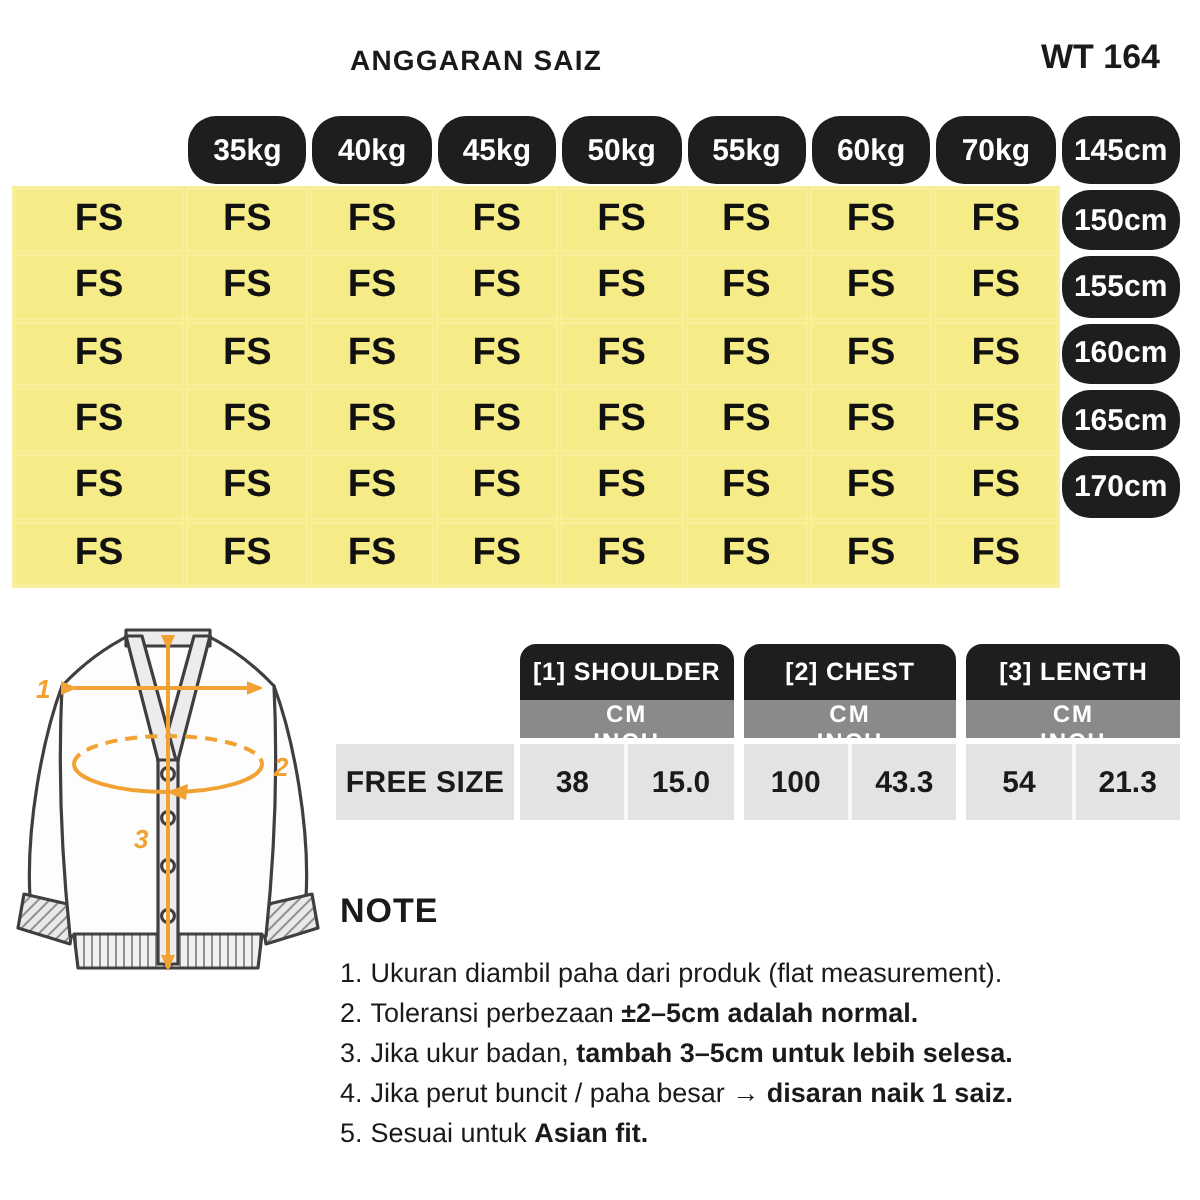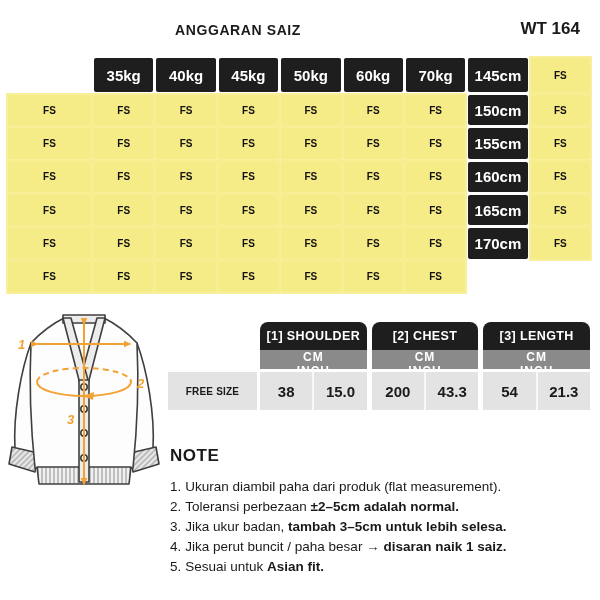--- a/index.html
+++ b/index.html
@@ -15,41 +15,41 @@
   .title{position:absolute;top:22px;left:0;width:476px;text-align:center;
          font-size:14px;font-weight:bold;letter-spacing:.6px;}
   .code{position:absolute;top:19px;right:20px;font-size:17px;font-weight:bold;}
 
   
   .size-grid{position:absolute;left:8px;top:58px;width:582px;height:234px;
              display:grid;grid-template-columns:83px repeat(8,1fr);
              grid-template-rows:34px repeat(6,1fr);gap:3px;}
   .corner{background:transparent;}
   .hdr-cell{background:var(--dark);color:#fff;font-weight:bold;font-size:15px;
-            display:flex;align-items:center;justify-content:center;border-radius:2px;}
-  .fs-cell{background:var(--yellow);color:#111;font-weight:bold;font-size:10px;
+            display:flex;align-items:center;justify-content:center;border-radius:14px;}
+  .fs-cell{background:var(--yellow);color:#111;font-weight:bold;font-size:19px;
            display:flex;align-items:center;justify-content:center;
            outline:2px solid rgba(246,236,135,.85);}
 
   
   .meas{position:absolute;left:260px;top:322px;width:330px;display:flex;gap:5px;}
   .meas-group{flex:1;display:flex;flex-direction:column;}
   .g-head{height:28px;background:var(--dark);color:#fff;border-radius:8px 8px 0 0;
           display:flex;align-items:center;justify-content:center;
           font-weight:bold;font-size:12.5px;letter-spacing:.4px;}
   .g-units{height:19px;background:var(--gray);display:flex;flex-direction:column;}
   .g-units span{flex:1;display:flex;align-items:center;justify-content:center;
                 color:#fff;font-weight:bold;font-size:12px;letter-spacing:1px;}
   .g-vals{height:38px;margin-top:3px;background:var(--light);display:flex;}
   .g-vals span{flex:1;display:flex;align-items:center;justify-content:center;
                font-weight:bold;font-size:15px;}
   .g-vals .v-inch{border-left:2px solid rgba(255,255,255,.75);}
   .freesize{position:absolute;left:168px;top:372px;width:89px;height:38px;
             background:var(--light);display:flex;align-items:center;justify-content:center;
-            font-weight:bold;font-size:10px;letter-spacing:.2px;}
+            font-weight:bold;font-size:15px;letter-spacing:.2px;}
 
   
   .diagram{position:absolute;left:5px;top:310px;width:162px;height:184px;}
 
   
   .note-head{position:absolute;left:170px;top:446px;font-size:17px;
              font-weight:bold;letter-spacing:.5px;}
   .notes{position:absolute;left:170px;top:477px;width:420px;}
   .note-line{font-size:13.5px;line-height:20px;white-space:nowrap;}
   .note-line .num{margin-right:4px;}
@@ -62,20 +62,21 @@
 
   <div class="title">ANGGARAN SAIZ</div>
   <div class="code">WT 164</div>
 
   <div class="size-grid">
     <div class="corner"></div>
     <div class="hdr-cell">35kg</div>
     <div class="hdr-cell">40kg</div>
     <div class="hdr-cell">45kg</div>
     <div class="hdr-cell">50kg</div>
+    <div class="hdr-cell">55kg</div>
     <div class="hdr-cell">60kg</div>
     <div class="hdr-cell">70kg</div>
 
     <div class="hdr-cell">145cm</div>
     <div class="fs-cell">FS</div>
     <div class="fs-cell">FS</div>
     <div class="fs-cell">FS</div>
     <div class="fs-cell">FS</div>
     <div class="fs-cell">FS</div>
     <div class="fs-cell">FS</div>
@@ -191,21 +192,21 @@
         <span class="v-inch">15.0</span>
       </div>
     </div>
     <div class="meas-group">
       <div class="g-head">[2] CHEST</div>
       <div class="g-units">
         <span>CM</span>
         <span>INCH</span>
       </div>
       <div class="g-vals">
-        <span class="v-cm">200</span>
+        <span class="v-cm">100</span>
         <span class="v-inch">43.3</span>
       </div>
     </div>
     <div class="meas-group">
       <div class="g-head">[3] LENGTH</div>
       <div class="g-units">
         <span>CM</span>
         <span>INCH</span>
       </div>
       <div class="g-vals">

